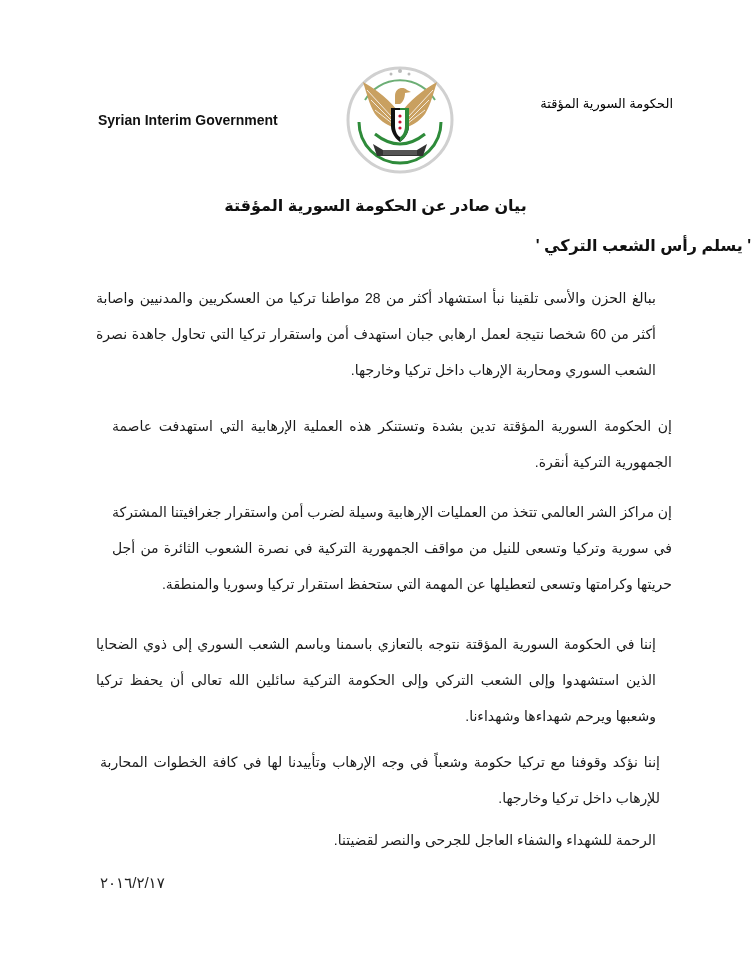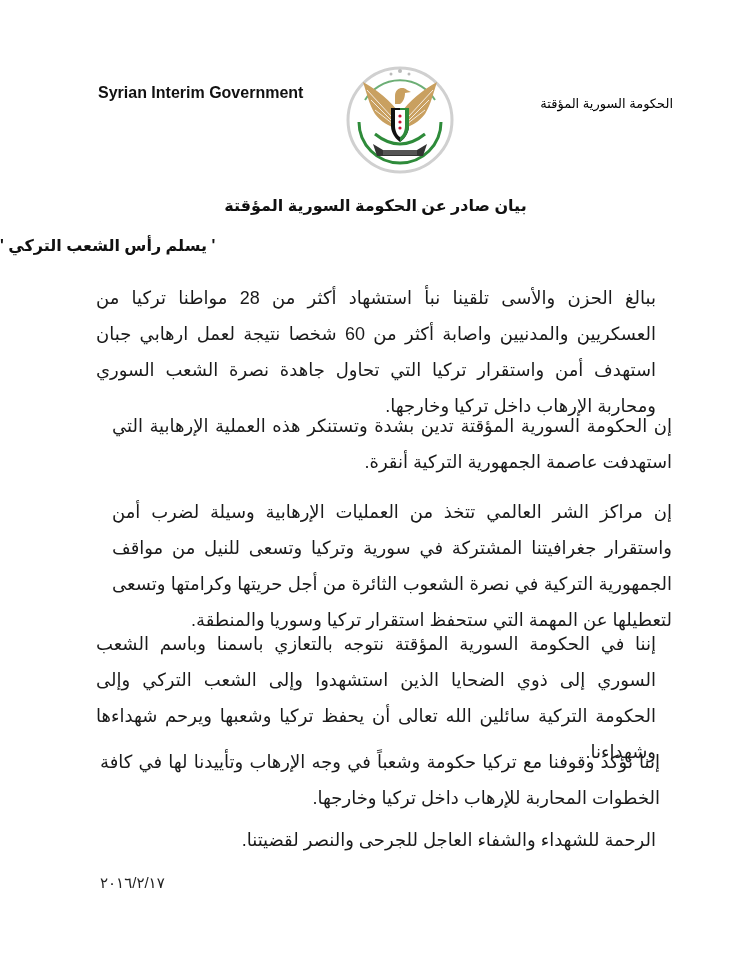--- a/index.html
+++ b/index.html
@@ -11,22 +11,22 @@
       width: 751px;
       height: 960px;
       position: relative;
       overflow: hidden;
       font-family: "Liberation Sans", "DejaVu Sans", sans-serif;
       color: #1a1a1a;
     }
     .header-en {
       position: absolute;
       left: 98px;
-      top: 84px;
-      font-size: 16px;
+      top: 112px;
+      font-size: 14px;
       font-weight: bold;
       color: #111;
       white-space: nowrap;
     }
     .header-ar {
       position: absolute;
       right: 78px;
       top: 96px;
       font-size: 13px;
       color: #000000;
@@ -49,34 +49,34 @@
       direction: rtl;
       font-size: 16px;
       font-weight: bold;
       color: #111;
     }
     .subtitle {
       position: absolute;
       left: 0;
       right: 0;
       top: 236px;
-      text-align: left;
+      text-align: right;
       direction: rtl;
       font-size: 16px;
       font-weight: bold;
       color: #111;
     }
     .body-text {
       position: absolute;
       left: 96px;
       width: 560px;
       direction: rtl;
       text-align: justify;
       text-align-last: right;
-      font-size: 18px;
+      font-size: 14px;
       line-height: 36px;
       color: #1a1a1a;
     }
     .p1 { top: 280px; }
     .p2 { top: 392px; }
     .p3 { top: 478px; }
     .p4 { top: 626px; }
     .p5 { top: 740px; }
     .p6 { top: 822px; }
     .date {

